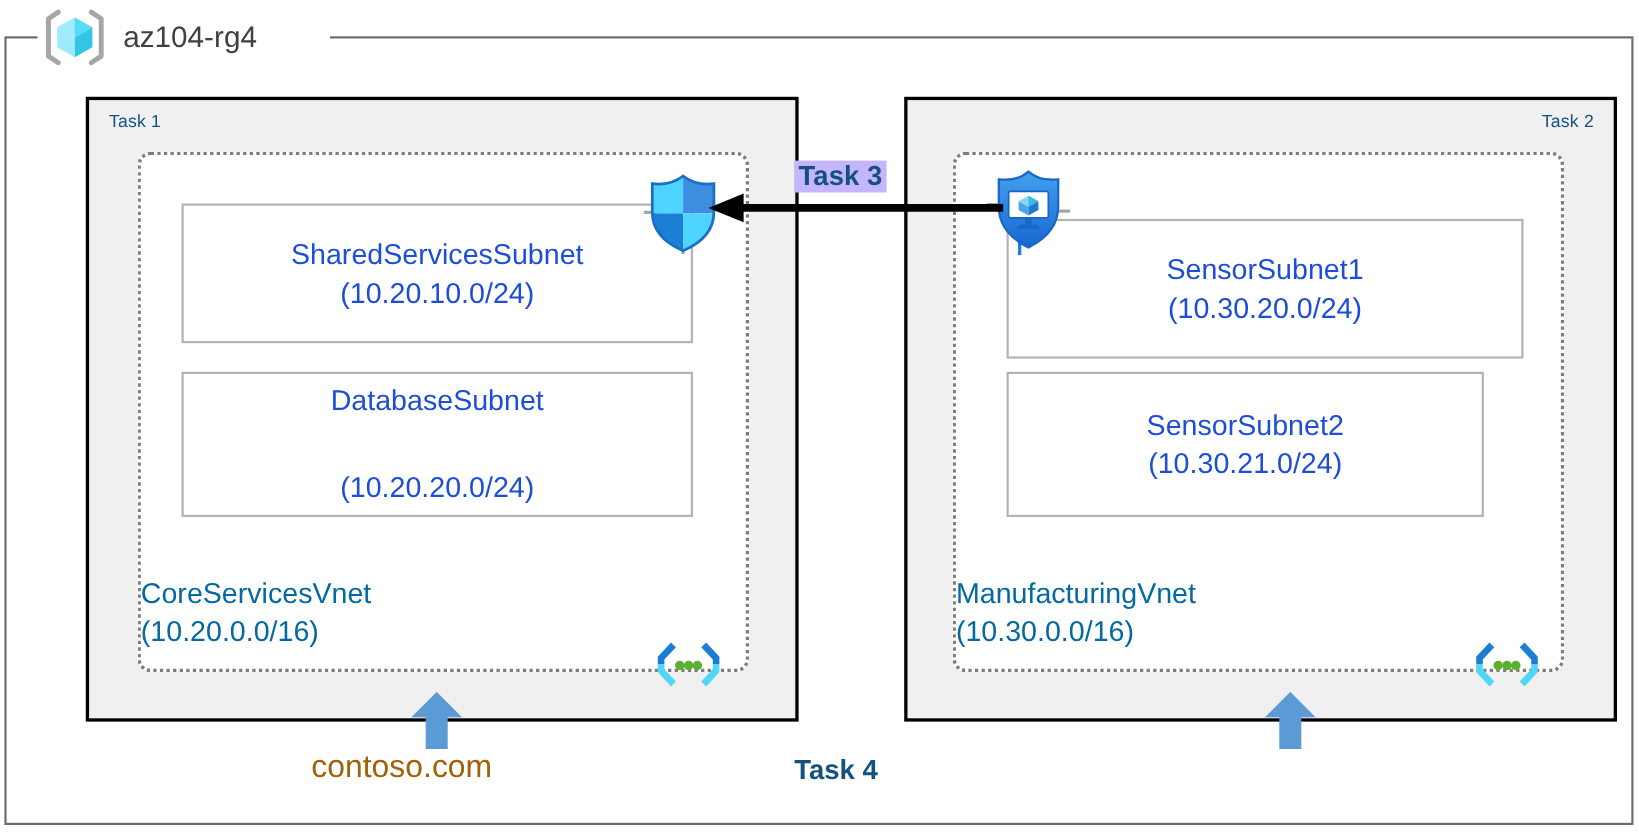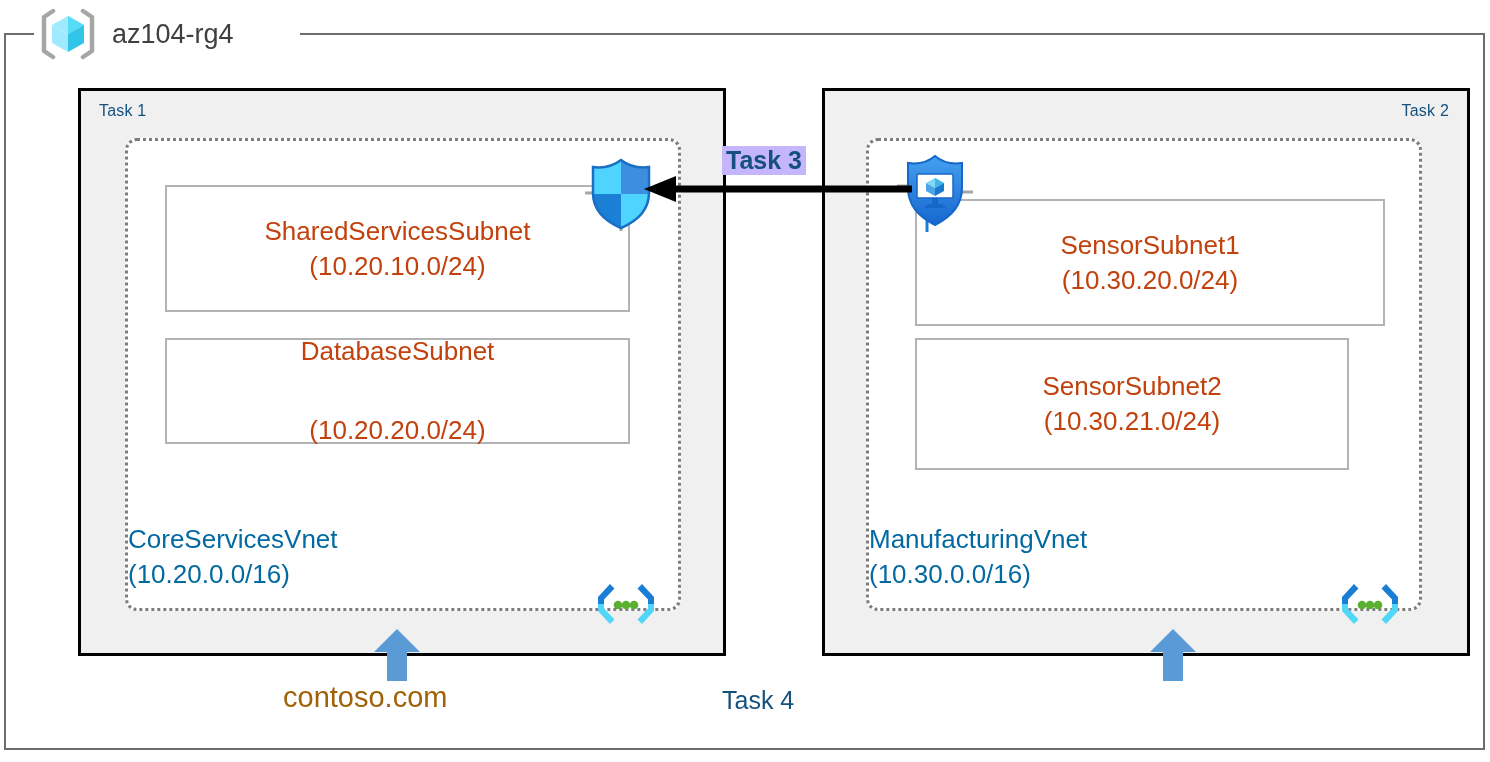--- a/index.html
+++ b/index.html
@@ -118,24 +118,24 @@
     position: absolute;
     border: 2px solid #b3b3b3;
     background: #ffffff;
     box-sizing: border-box;
     display: flex;
     flex-direction: column;
     align-items: center;
     justify-content: center;
     font-size: 26px;
     line-height: 1.34;
-    color: #c2410c;
+    color: #1d4ed8;
   }
   #subnet-shared   { left: 165px;  top: 185px; width: 465px; height: 127px; }
-  #subnet-database { left: 165px;  top: 338px; width: 465px; height: 106px; gap: 44px; }
+  #subnet-database { left: 165px;  top: 338px; width: 465px; height: 132px; gap: 44px; }
   #subnet-sensor1  { left: 915px;  top: 199px; width: 470px; height: 127px; }
   #subnet-sensor2  { left: 915px;  top: 338px; width: 434px; height: 132px; }
 
   
   .icon-abs { position: absolute; }
 
   #shield-firewall { left: 585px; top: 157px; width: 72px; height: 74px; }
   #shield-bastion  { left: 897px; top: 152px; width: 76px; height: 80px; }
 
   .vnet-icon { width: 68px; height: 48px; }
@@ -174,21 +174,21 @@
     white-space: nowrap;
   }
   #dns-label-left  { left: 283px; top: 681px; }
   #dns-label-right { left: 996px; top: 681px; }
 
   #task4-label {
     position: absolute;
     left: 722px;
     top: 686px;
     font-size: 25px;
-    font-weight: normal;
+    font-weight: bold;
     color: #15517e;
     white-space: nowrap;
   }
 </style>
 </head>
 <body>
 
 <div id="canvas">
 
   <div class="rg-frame"></div>

